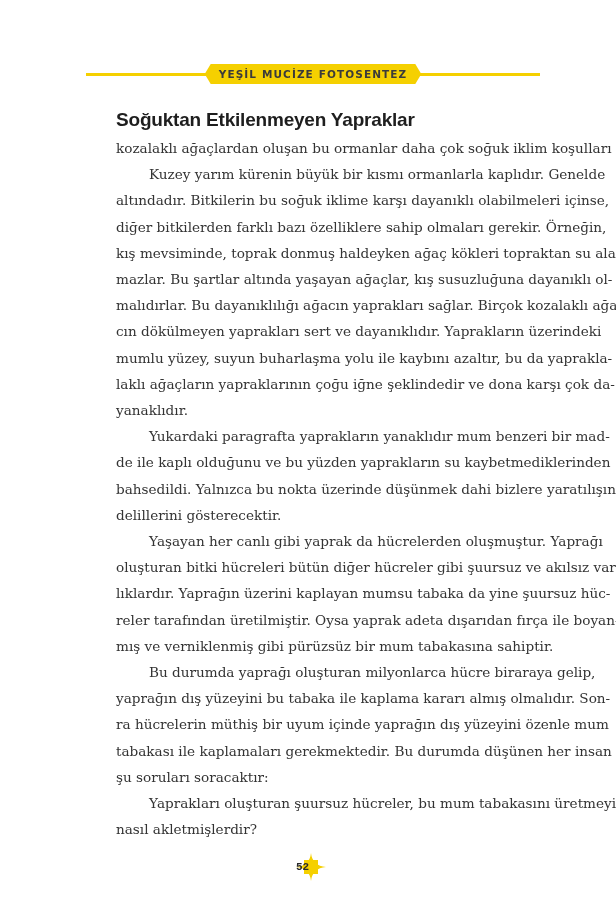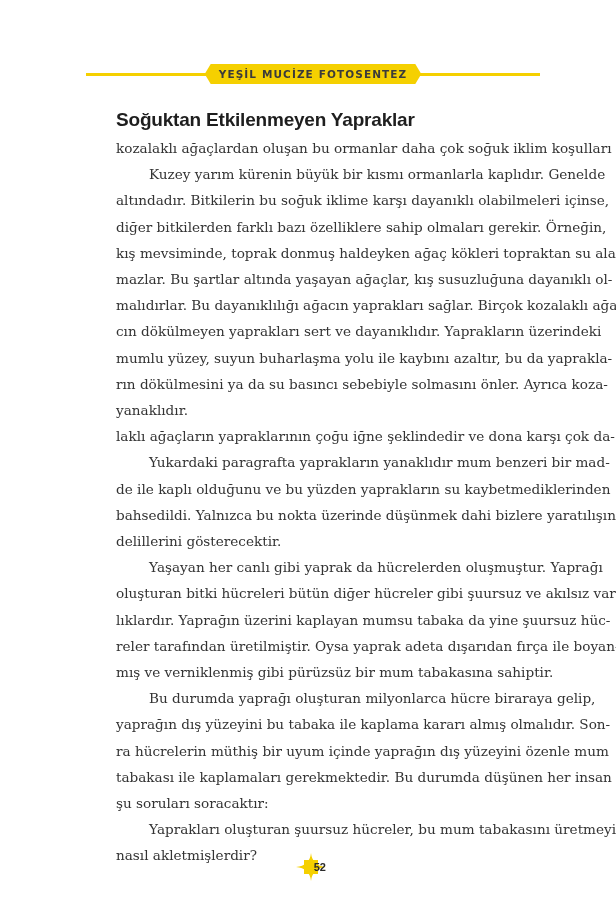--- a/index.html
+++ b/index.html
@@ -101,22 +101,22 @@
       left: 0;
       top: 0;
     }
     .page-number span {
       position: absolute;
       left: 0;
       top: 0;
       width: 30px;
       height: 28px;
       line-height: 28px;
-      text-align: right;
-      font-family: Liberation Sans, sans-serif;
+      text-align: left;
+      font-family: Liberation Mono, monospace;
       font-weight: bold;
       font-size: 11px;
       color: #2a2a2a;
     }
   </style>
 </head>
 <body>
 
 <div class="header">
   <div class="header-rule"></div>
@@ -131,23 +131,22 @@
   <div class="para">
     <span class="line">kozalaklı ağaçlardan oluşan bu ormanlar daha çok soğuk iklim koşulları</span>
     <span class="line indent">Kuzey yarım kürenin büyük bir kısmı ormanlarla kaplıdır. Genelde</span>
     <span class="line">altındadır. Bitkilerin bu soğuk iklime karşı dayanıklı olabilmeleri içinse,</span>
     <span class="line">diğer bitkilerden farklı bazı özelliklere sahip olmaları gerekir. Örneğin,</span>
     <span class="line">kış mevsiminde, toprak donmuş haldeyken ağaç kökleri topraktan su ala-</span>
     <span class="line">mazlar. Bu şartlar altında yaşayan ağaçlar, kış susuzluğuna dayanıklı ol-</span>
     <span class="line">malıdırlar. Bu dayanıklılığı ağacın yaprakları sağlar. Birçok kozalaklı ağa-</span>
     <span class="line">cın dökülmeyen yaprakları sert ve dayanıklıdır. Yaprakların üzerindeki</span>
     <span class="line">mumlu yüzey, suyun buharlaşma yolu ile kaybını azaltır, bu da yaprakla-</span>
-    <span class="line">rın dökülmesini ya da su basıncı sebebiyle solmasını önler. Ayrıca koza-</span>
+    <span class="line">laklı ağaçların yapraklarının çoğu iğne şeklindedir ve dona karşı çok da-</span>
     <span class="line last">yanaklıdır.</span>
-    <span class="line">laklı ağaçların yapraklarının çoğu iğne şeklindedir ve dona karşı çok da-</span>
   </div>
 
   <div class="para">
     <span class="line indent">Yukardaki paragrafta yaprakların yanaklıdır mum benzeri bir mad-</span>
     <span class="line">de ile kaplı olduğunu ve bu yüzden yaprakların su kaybetmediklerinden</span>
     <span class="line">bahsedildi. Yalnızca bu nokta üzerinde düşünmek dahi bizlere yaratılışın</span>
     <span class="line last">delillerini gösterecektir.</span>
   </div>
 
   <div class="para">

